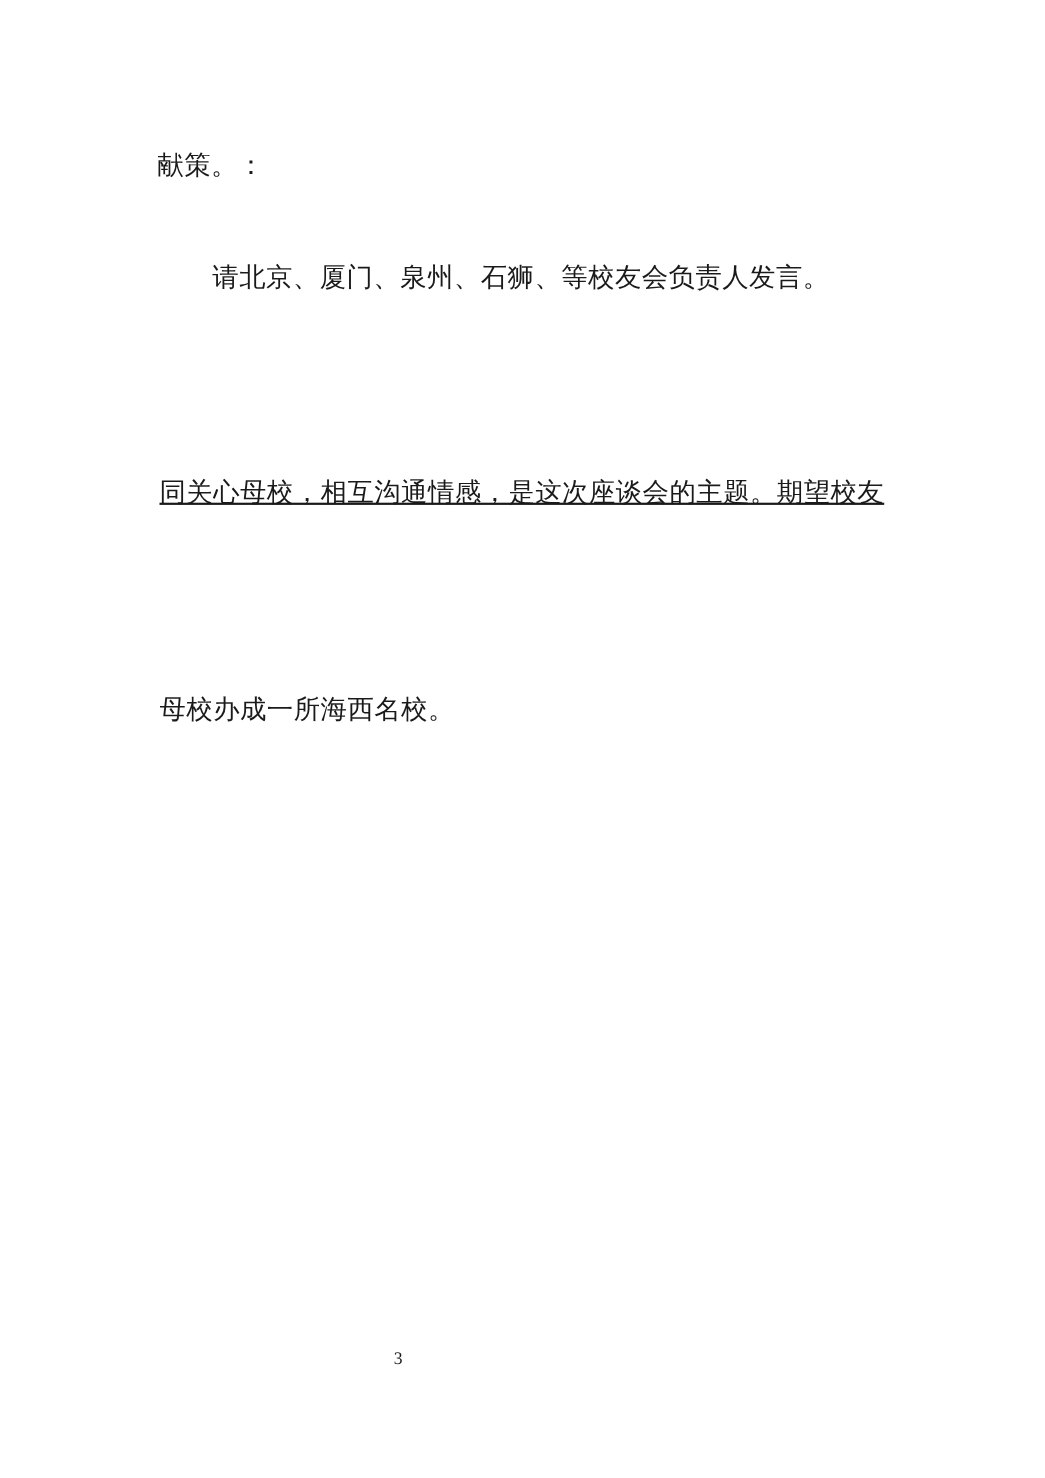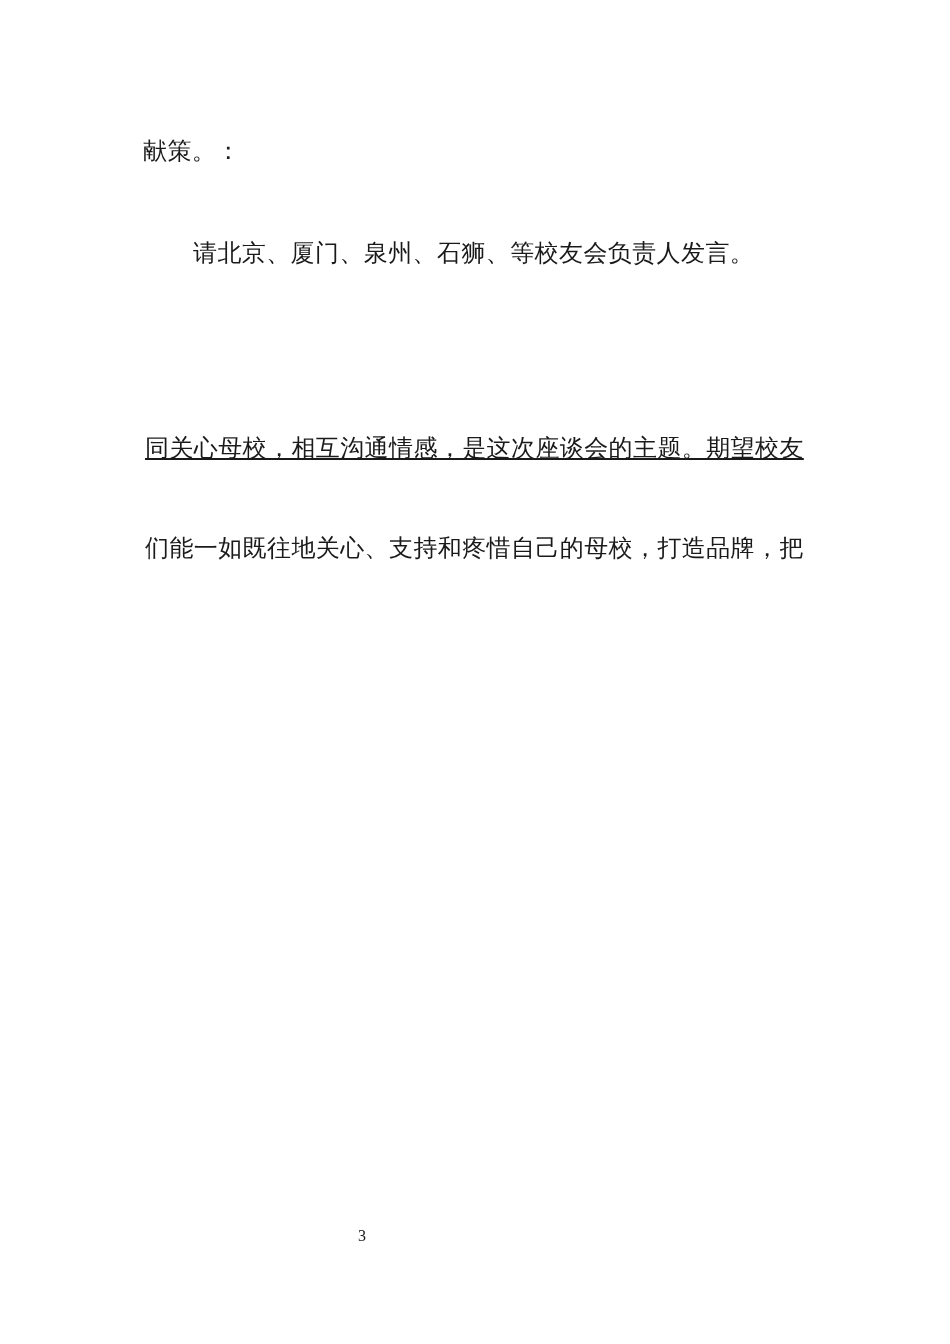--- a/index.html
+++ b/index.html
@@ -40,15 +40,15 @@
     font-family: "Liberation Serif", "DejaVu Serif", serif;
   }
 </style>
 </head>
 <body>
 
 <div class="page">
   <div class="text-line l0">献策。：</div>
   <div class="text-line l1">请北京、厦门、泉州、石狮、等校友会负责人发言。</div>
   <div class="text-line l3">同关心母校，相互沟通情感，是这次座谈会的主题。期望校友</div>
-  <div class="text-line l4">们能一如既往地关心、支持和疼惜自己的母校，打造品牌，把</div>
+  <div class="text-line l5">母校办成一所海西名校。</div>
   <div class="page-number">3</div>
 </div>
 
 </body></html>

